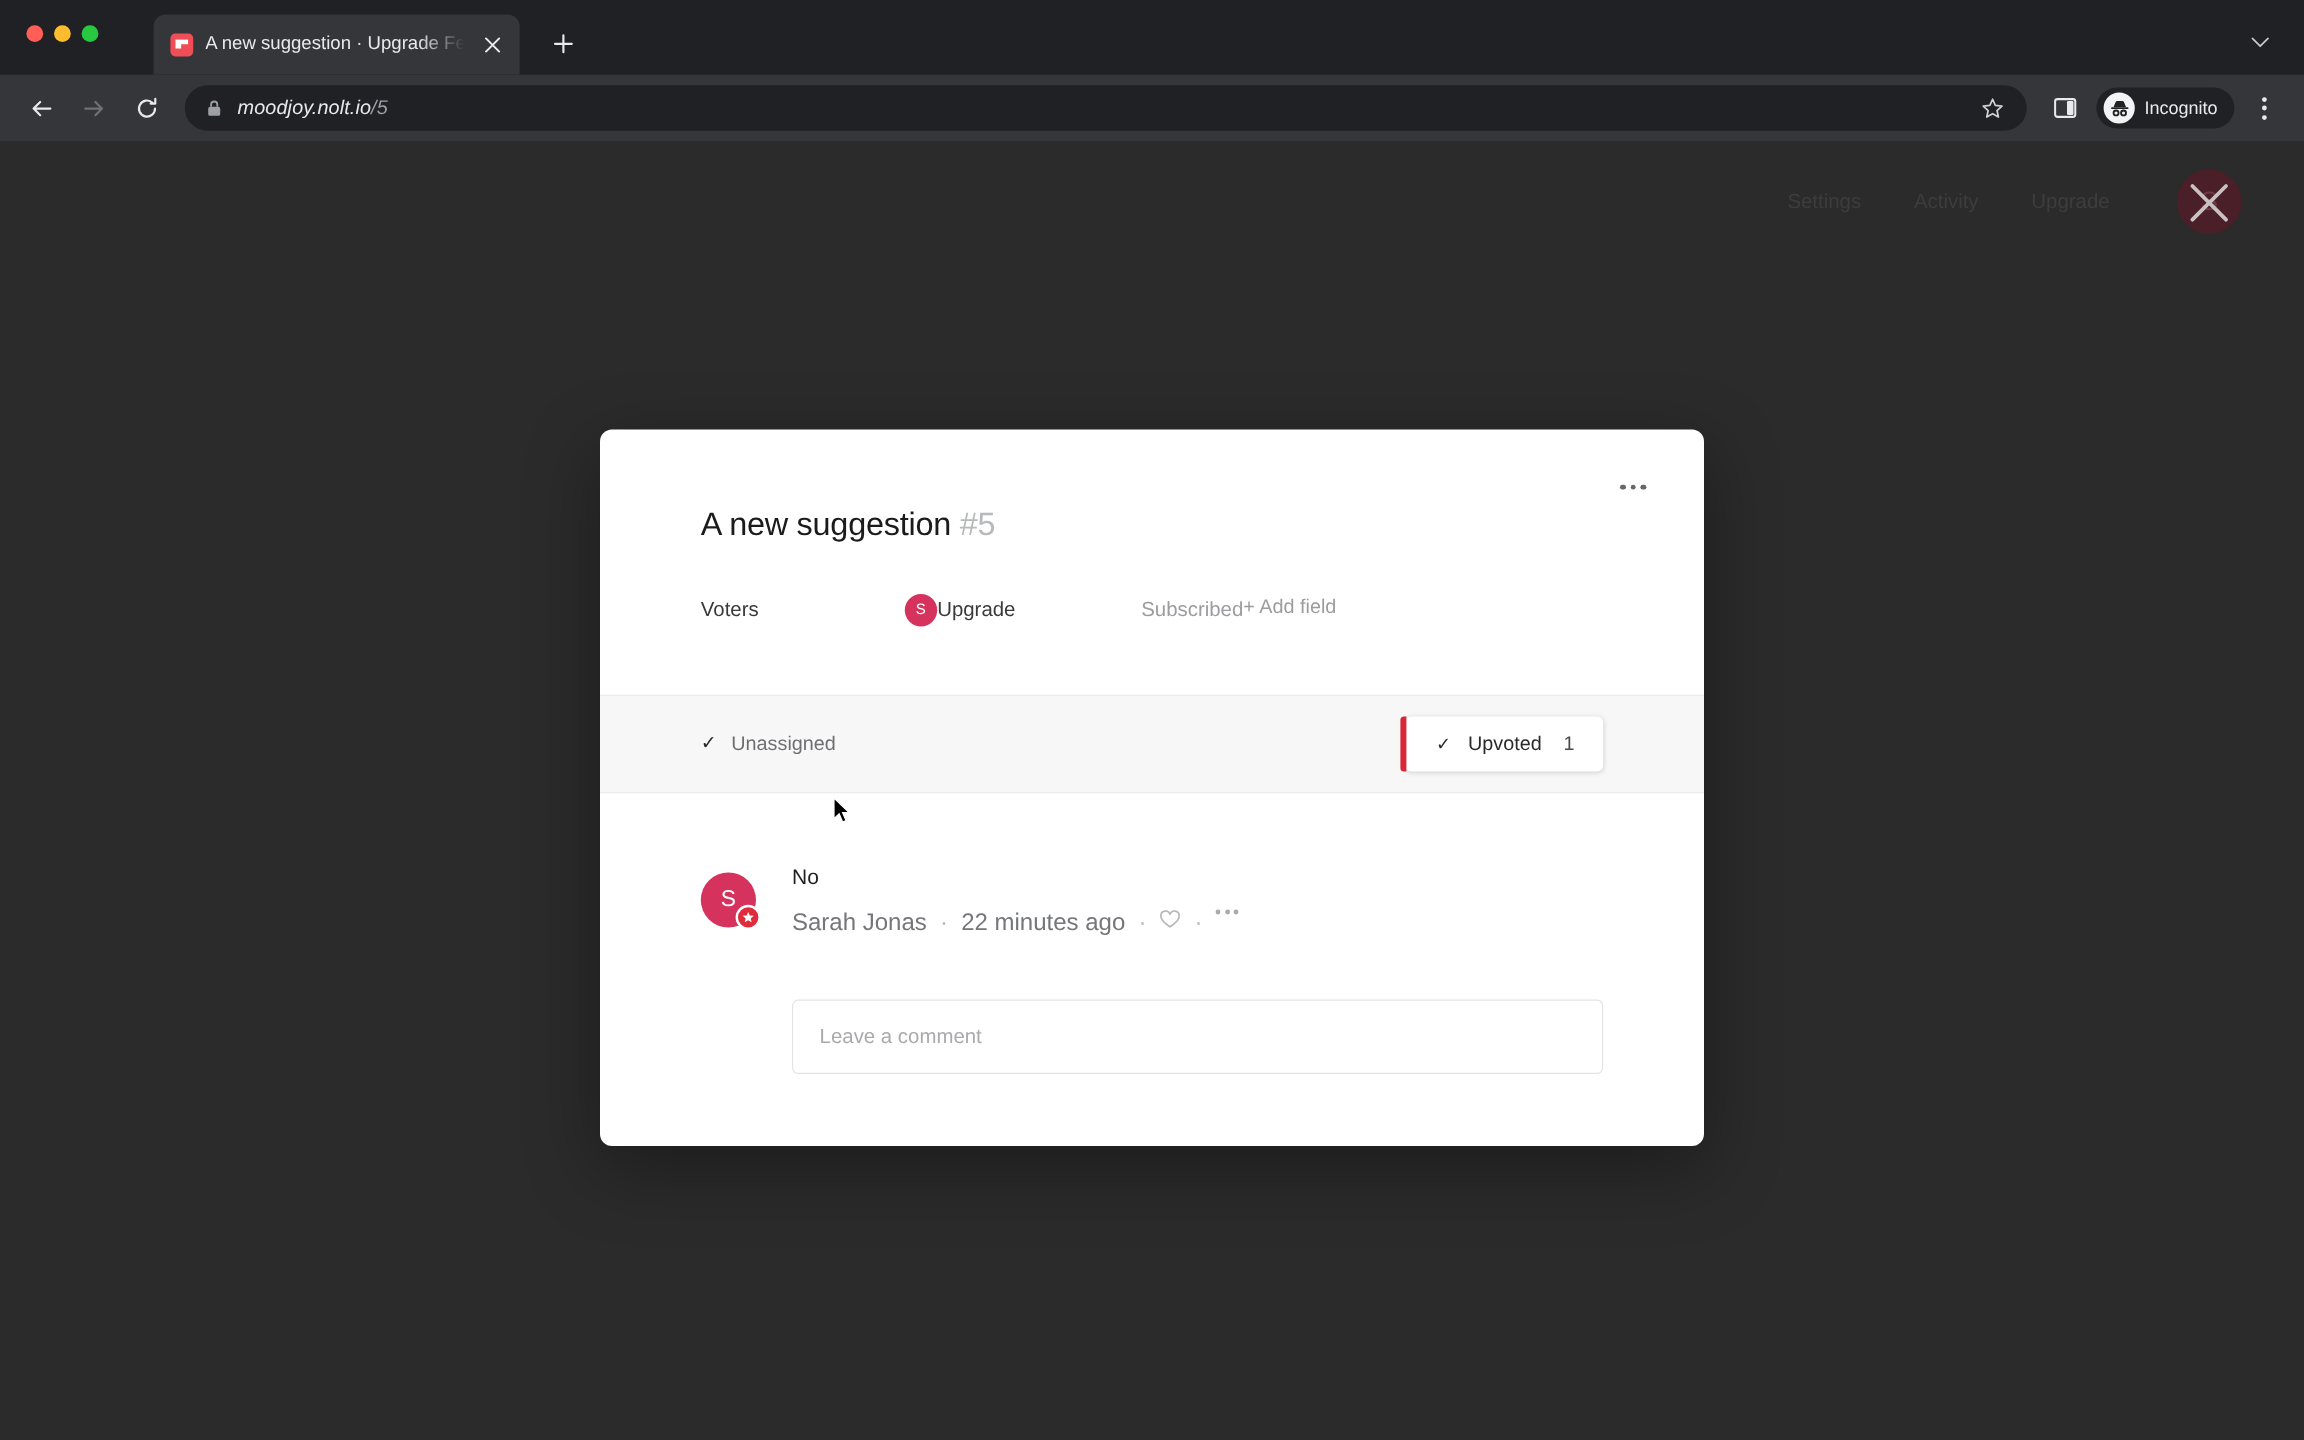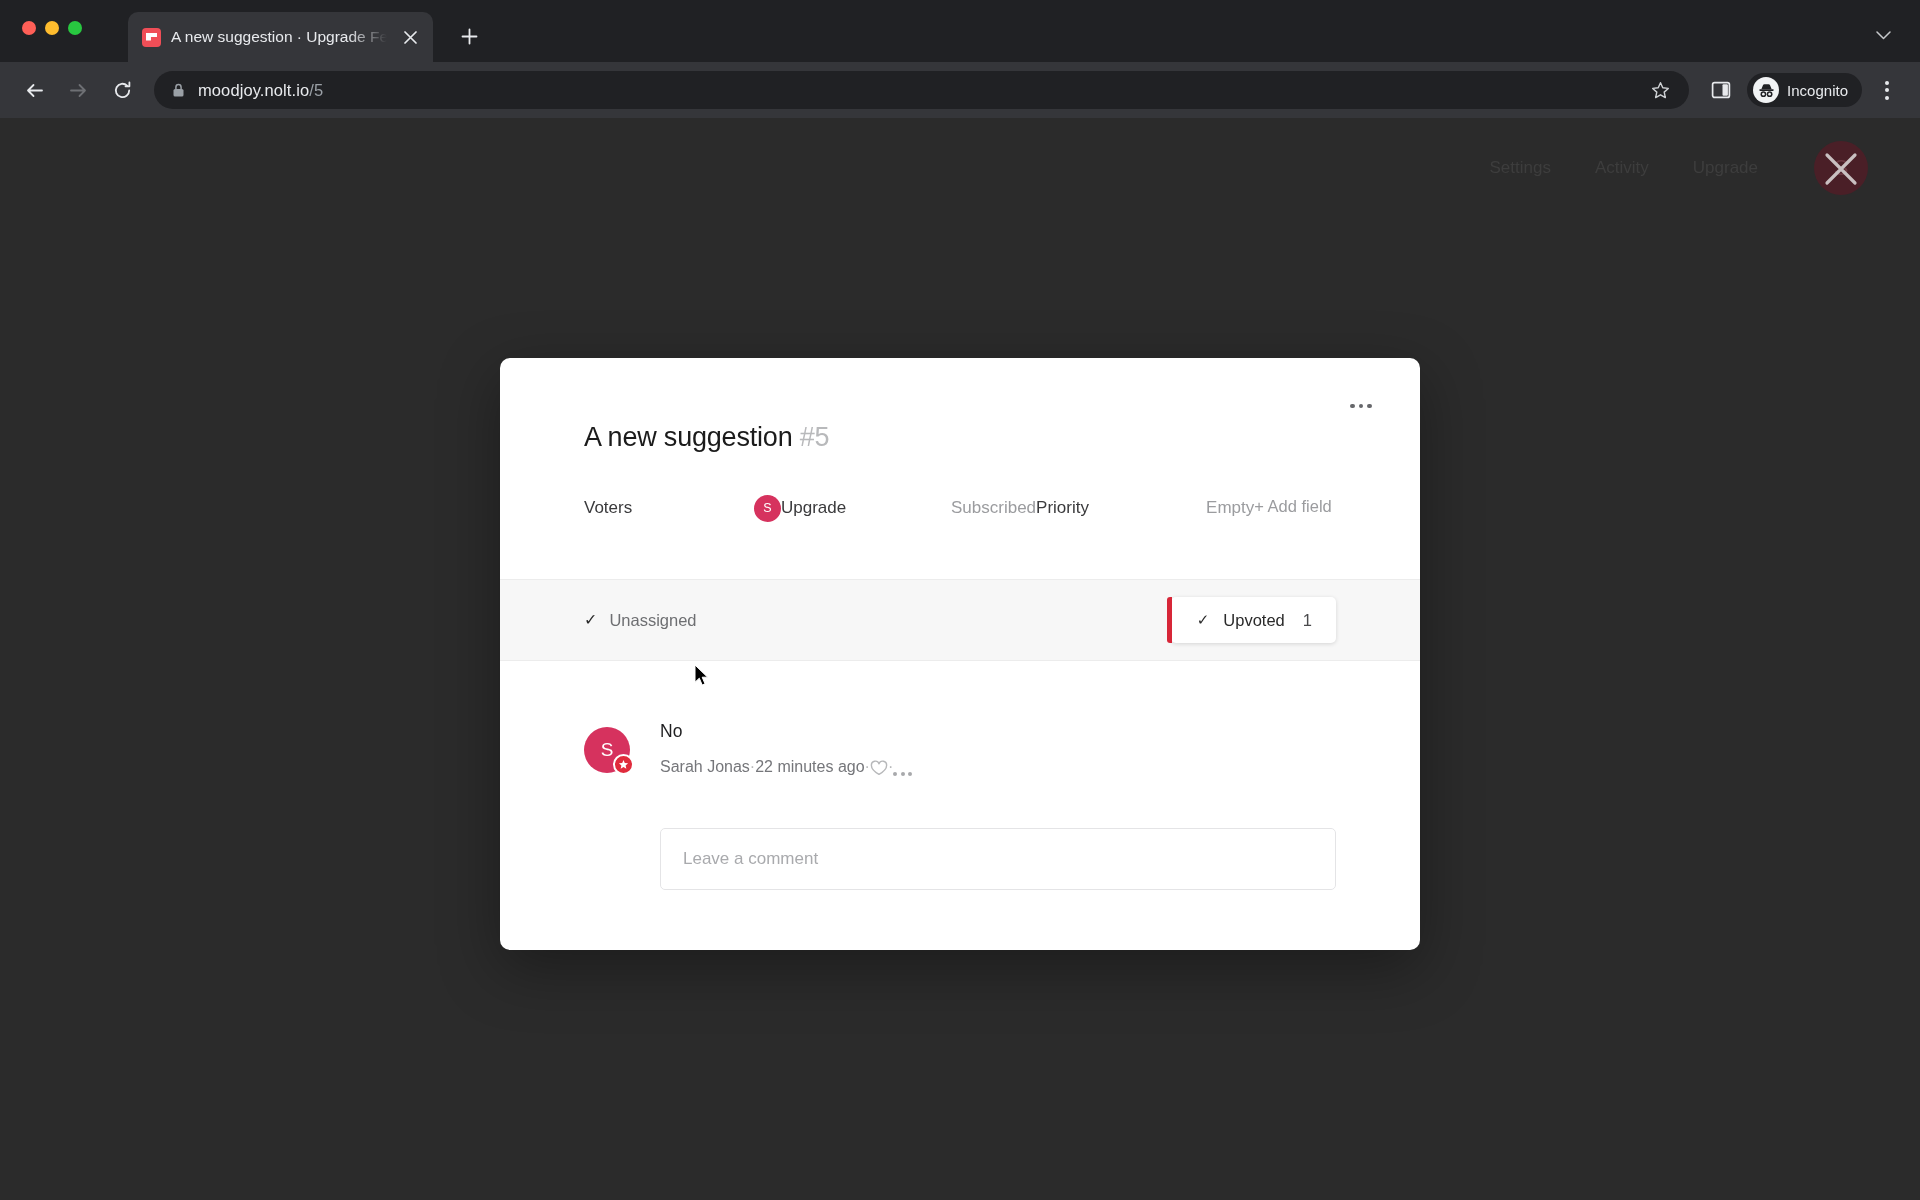--- a/index.html
+++ b/index.html
@@ -103,20 +103,21 @@
   .omnibox {
     flex: 1 1 auto;
     height: 38px;
     background: #202124;
     border-radius: 19px;
     display: flex; align-items: center;
     padding: 0 12px 0 18px;
     margin: 0 10px 0 8px;
     gap: 12px;
     position: relative;
+    font-style: italic;
   }
   .lock-icon { flex: 0 0 14px; display: flex; align-items: center; }
   .url {
     font-size: 16.5px; color: #e8eaed; letter-spacing: .1px;
     flex: 1 1 auto; white-space: nowrap;
   }
   .url .path { color: #9aa0a6; }
   .omni-right { display: flex; align-items: center; gap: 2px; }
   .omni-icon {
     width: 34px; height: 34px;
@@ -294,22 +295,22 @@
     position: absolute; right: -4px; bottom: -2px;
     width: 21px; height: 21px; border-radius: 50%;
     background: #e02b3c;
     border: 2px solid #fff;
     display: flex; align-items: center; justify-content: center;
     color: #fff; font-size: 11px; line-height: 1;
   }
   .comment-body { flex: 1 1 auto; padding-top: 4px; }
   .comment-text { font-size: 17.5px; color: #1f1f21; margin-bottom: 16px; }
   .comment-meta {
-    display: flex; align-items: flex-end; 
-    font-size: 16px; color: #75767a;
+    display: flex; align-items: flex-start; gap: 11px;
+    font-size: 20px; color: #75767a;
   }
   .meta-sep { color: #b7b8ba; }
   .heart-icon { display: flex; align-items: center; color: #b7b8ba; }
   .comment-kebab { display: flex; align-items: center; gap: 3.5px; }
   .comment-kebab i { width: 4px; height: 4px; border-radius: 50%; background: #a8a9ac; display: block; }
 
   .comment-box {
     margin-top: 52px; margin-left: 76px;
     height: 62px;
     border: 1px solid #e4e4e6;
@@ -456,24 +457,20 @@
         </div>
 
         <div class="fields">
           <div class="field-row">
             <span class="field-label">Voters</span>
             <span class="voter-avatar">S</span>
           </div>
           <div class="field-row">
             <span class="field-label">Upgrade</span>
             <span class="field-value">Subscribed</span>
-          </div>
-          <div class="field-row">
-            <span class="field-label">Priority</span>
-            <span class="field-value">Empty</span>
           </div>
           <div class="add-field">+ Add field</div>
         </div>
       </div>
 
       <div class="card-actions">
         <div class="subscribed">
           <span class="check">✓</span>
           <span>Unassigned</span>
         </div>

